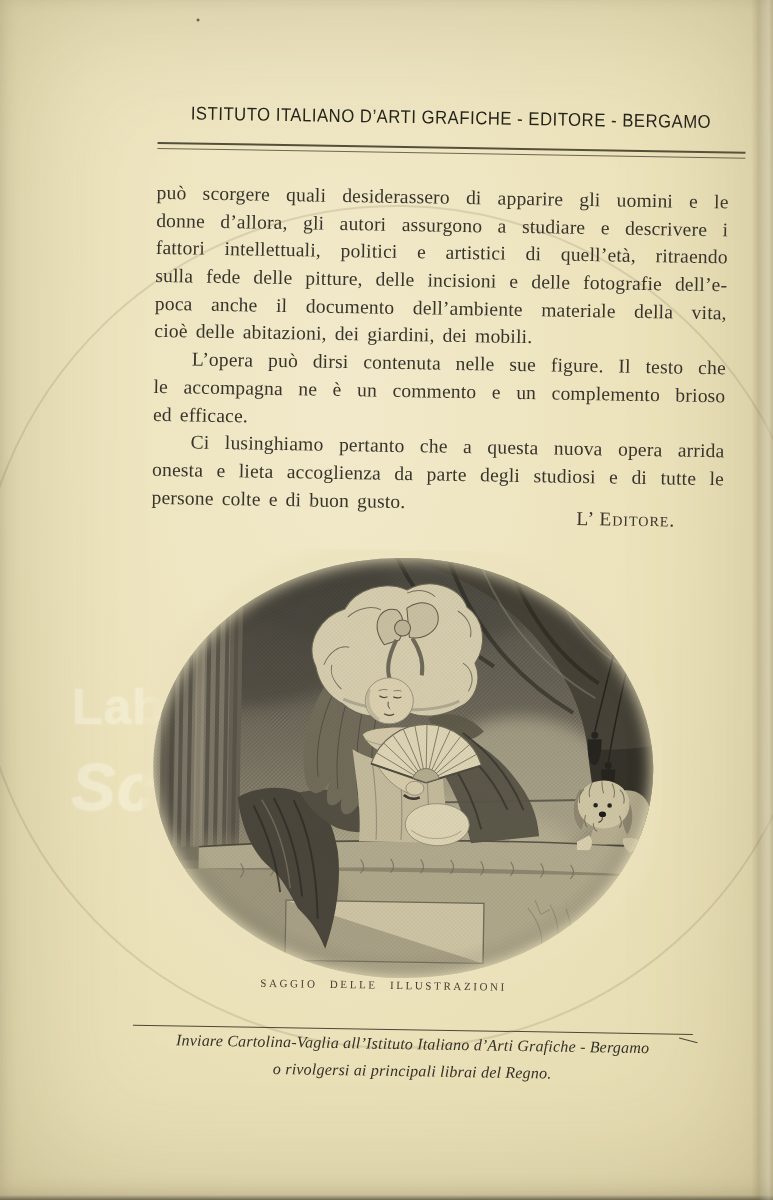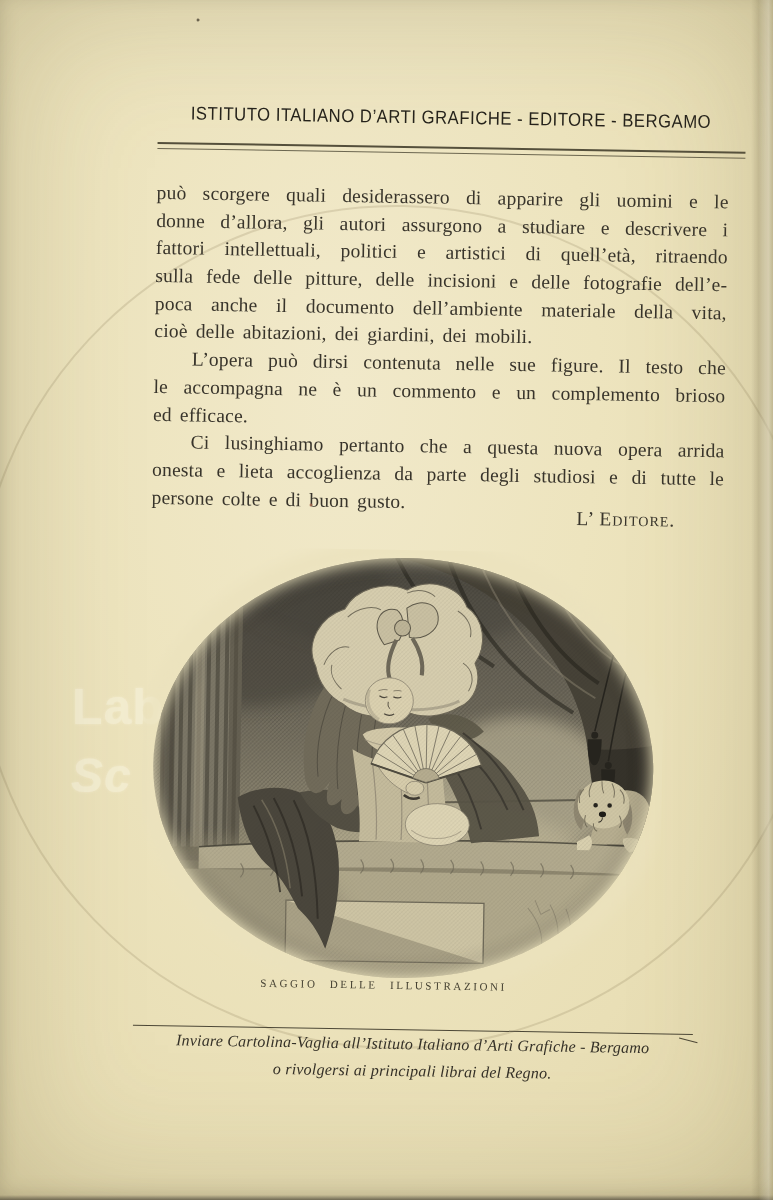--- a/index.html
+++ b/index.html
@@ -8,21 +8,21 @@
     background:radial-gradient(ellipse at 44% 32%, #f1e9ca 0%, #ede4be 42%, #e9dfb6 70%, #e2d7ab 100%);
     font-family:"Liberation Serif", serif;
   }
   #stage::after{content:"";position:absolute;inset:0;pointer-events:none;
     box-shadow:inset 0 0 140px rgba(120,108,70,.28), inset 0 -6px 18px rgba(90,84,60,.25);}
   .rot{position:absolute;inset:0;transform:rotate(0.95deg);transform-origin:400px 600px;}
   
   .wm{position:absolute;color:#f5efd4;opacity:.85;font-family:"Liberation Sans",sans-serif;
       font-weight:bold;letter-spacing:1px;text-shadow:0 0 3px rgba(250,245,225,.6);}
   #wm1{left:72px;top:678px;font-size:50px;}
-  #wm2{left:71px;top:748px;font-size:48px;font-style:italic;}
+  #wm2{left:71px;top:748px;font-size:67px;font-style:italic;}
   .plate-circle{position:absolute;left:-25px;top:205px;width:840px;height:840px;border-radius:50%;
       border:2px solid rgba(128,116,78,.20);}
   
   .header-title{position:absolute;left:152px;top:106px;width:582px;text-align:center;white-space:nowrap;
       font-family:"Liberation Sans",sans-serif;font-size:18.5px;letter-spacing:.6px;color:#26231c;
       transform:scaleX(.9);transform-origin:center;}
   .rule{position:absolute;background:#55503c;}
   #hrule1{left:150px;top:146px;width:588px;height:1.7px;}
   #hrule2{left:150px;top:151.5px;width:588px;height:1.2px;opacity:.85;}
   

